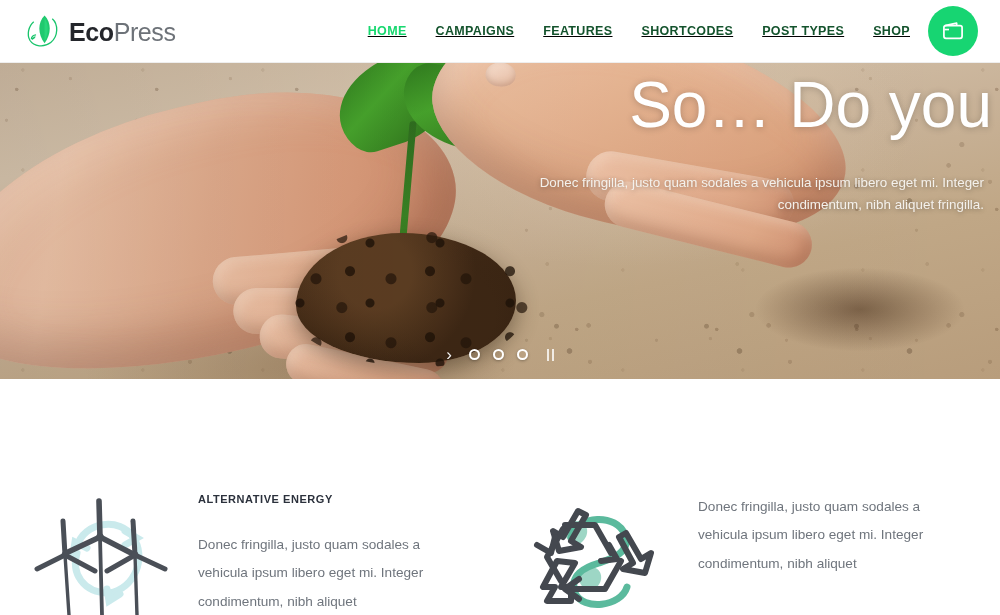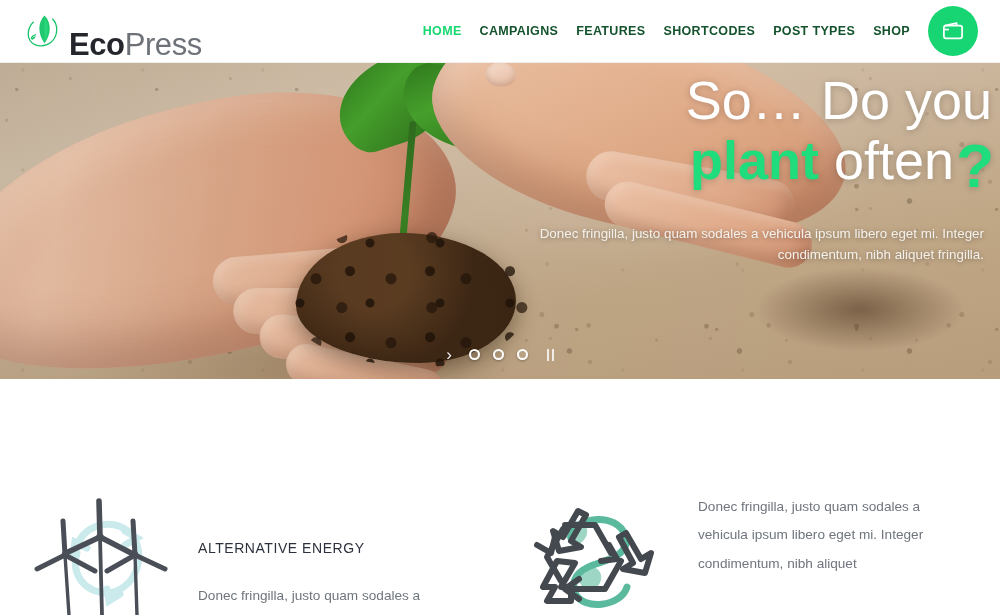--- a/index.html
+++ b/index.html
@@ -22,36 +22,37 @@
     z-index: 20;
   }
   .brand {
     display: flex;
     align-items: center;
     margin-left: 26px;
     gap: 9px;
   }
   .brand-mark { width: 34px; height: 36px; display: block; }
   .brand-text {
-    font-size: 31px;
+    font-size: 25px;
     letter-spacing: -0.4px;
     line-height: 1;
     white-space: nowrap;
     position: relative;
-    top: 13px;
+    top: 1px;
   }
   .brand-text .b1 { font-weight: bold; color: #24262b; }
   .brand-text .b2 { font-weight: normal; color: #6d7278; }
 
   .nav {
     display: flex;
     align-items: center;
     margin-left: auto;
-    gap: 18px;
+    gap: 29px;
     padding-right: 18px;
+    text-decoration: underline;
   }
   .nav-item {
     font-size: 12.5px;
     font-weight: bold;
     letter-spacing: 0.35px;
     color: #14532d;
     white-space: nowrap;
     cursor: pointer;
     text-transform: uppercase;
   }
@@ -207,21 +208,21 @@
     padding-right: 8px;
     z-index: 5;
   }
   .hero-title {
     text-align: right;
     line-height: .96;
     color: #ffffff;
     text-shadow: 0 1px 7px rgba(0,0,0,.22);
     white-space: nowrap;
   }
-  .hero-line1 { font-size: 54px; padding-top: 12px; }
+  .hero-line1 { font-size: 64px; padding-top: 12px; }
   .hero-line2 { font-size: 54px; padding-top: 8px; }
   .t-light { font-weight: 300; }
   .t-med   { font-weight: 500; }
   .t-green { color: #1fdd7c; font-weight: bold; }
   .t-qmark {
     color: #1fdd7c;
     font-weight: bold;
     font-size: 62px;
     line-height: 0;
     position: relative;
@@ -296,27 +297,26 @@
   }
   .feature-icon {
     width: 160px;
     flex: 0 0 160px;
     display: flex;
     justify-content: center;
     padding-top: 4px;
   }
   .feature-body { padding-top: 2px; flex: 1; }
   .feature-title {
-    font-size: 14px;
-    font-weight: normal;
+    font-size: 11px;
+    font-weight: bold;
     letter-spacing: 0.55px;
     color: #2b313c;
     margin-bottom: 26px;
     white-space: nowrap;
-    margin-top: 47px;
   }
   .feature-text {
     font-size: 13.6px;
     line-height: 2.08;
     color: #6f757d;
     max-width: 250px;
   }
 </style>
 </head>
 <body>
@@ -375,23 +375,20 @@
       <div class="nail" style="left:46px; top:74px; transform:rotate(-12deg);"></div>
     </div>
 
     <div class="soil"></div>
     <div class="hero-dark"></div>
   </div>
 
   <div class="hero-copy">
     <div class="hero-title hero-line1">
       <span class="t-light">So… </span><span class="t-med">Do you</span>
-    </div>
-    <div class="hero-title hero-line2">
-      <span class="t-green">plant</span><span class="t-light"> often</span><span class="t-qmark">?</span>
     </div>
     <div class="hero-sub">Donec fringilla, justo quam sodales a vehicula ipsum libero eget mi. Integer condimentum, nibh aliquet fringilla.</div>
   </div>
 
   <div class="slider-ctrls">
     <span class="ctrl-arrow">›</span>
     <span class="dot"></span>
     <span class="dot on"></span>
     <span class="dot"></span>
     <span class="ctrl-pause">

